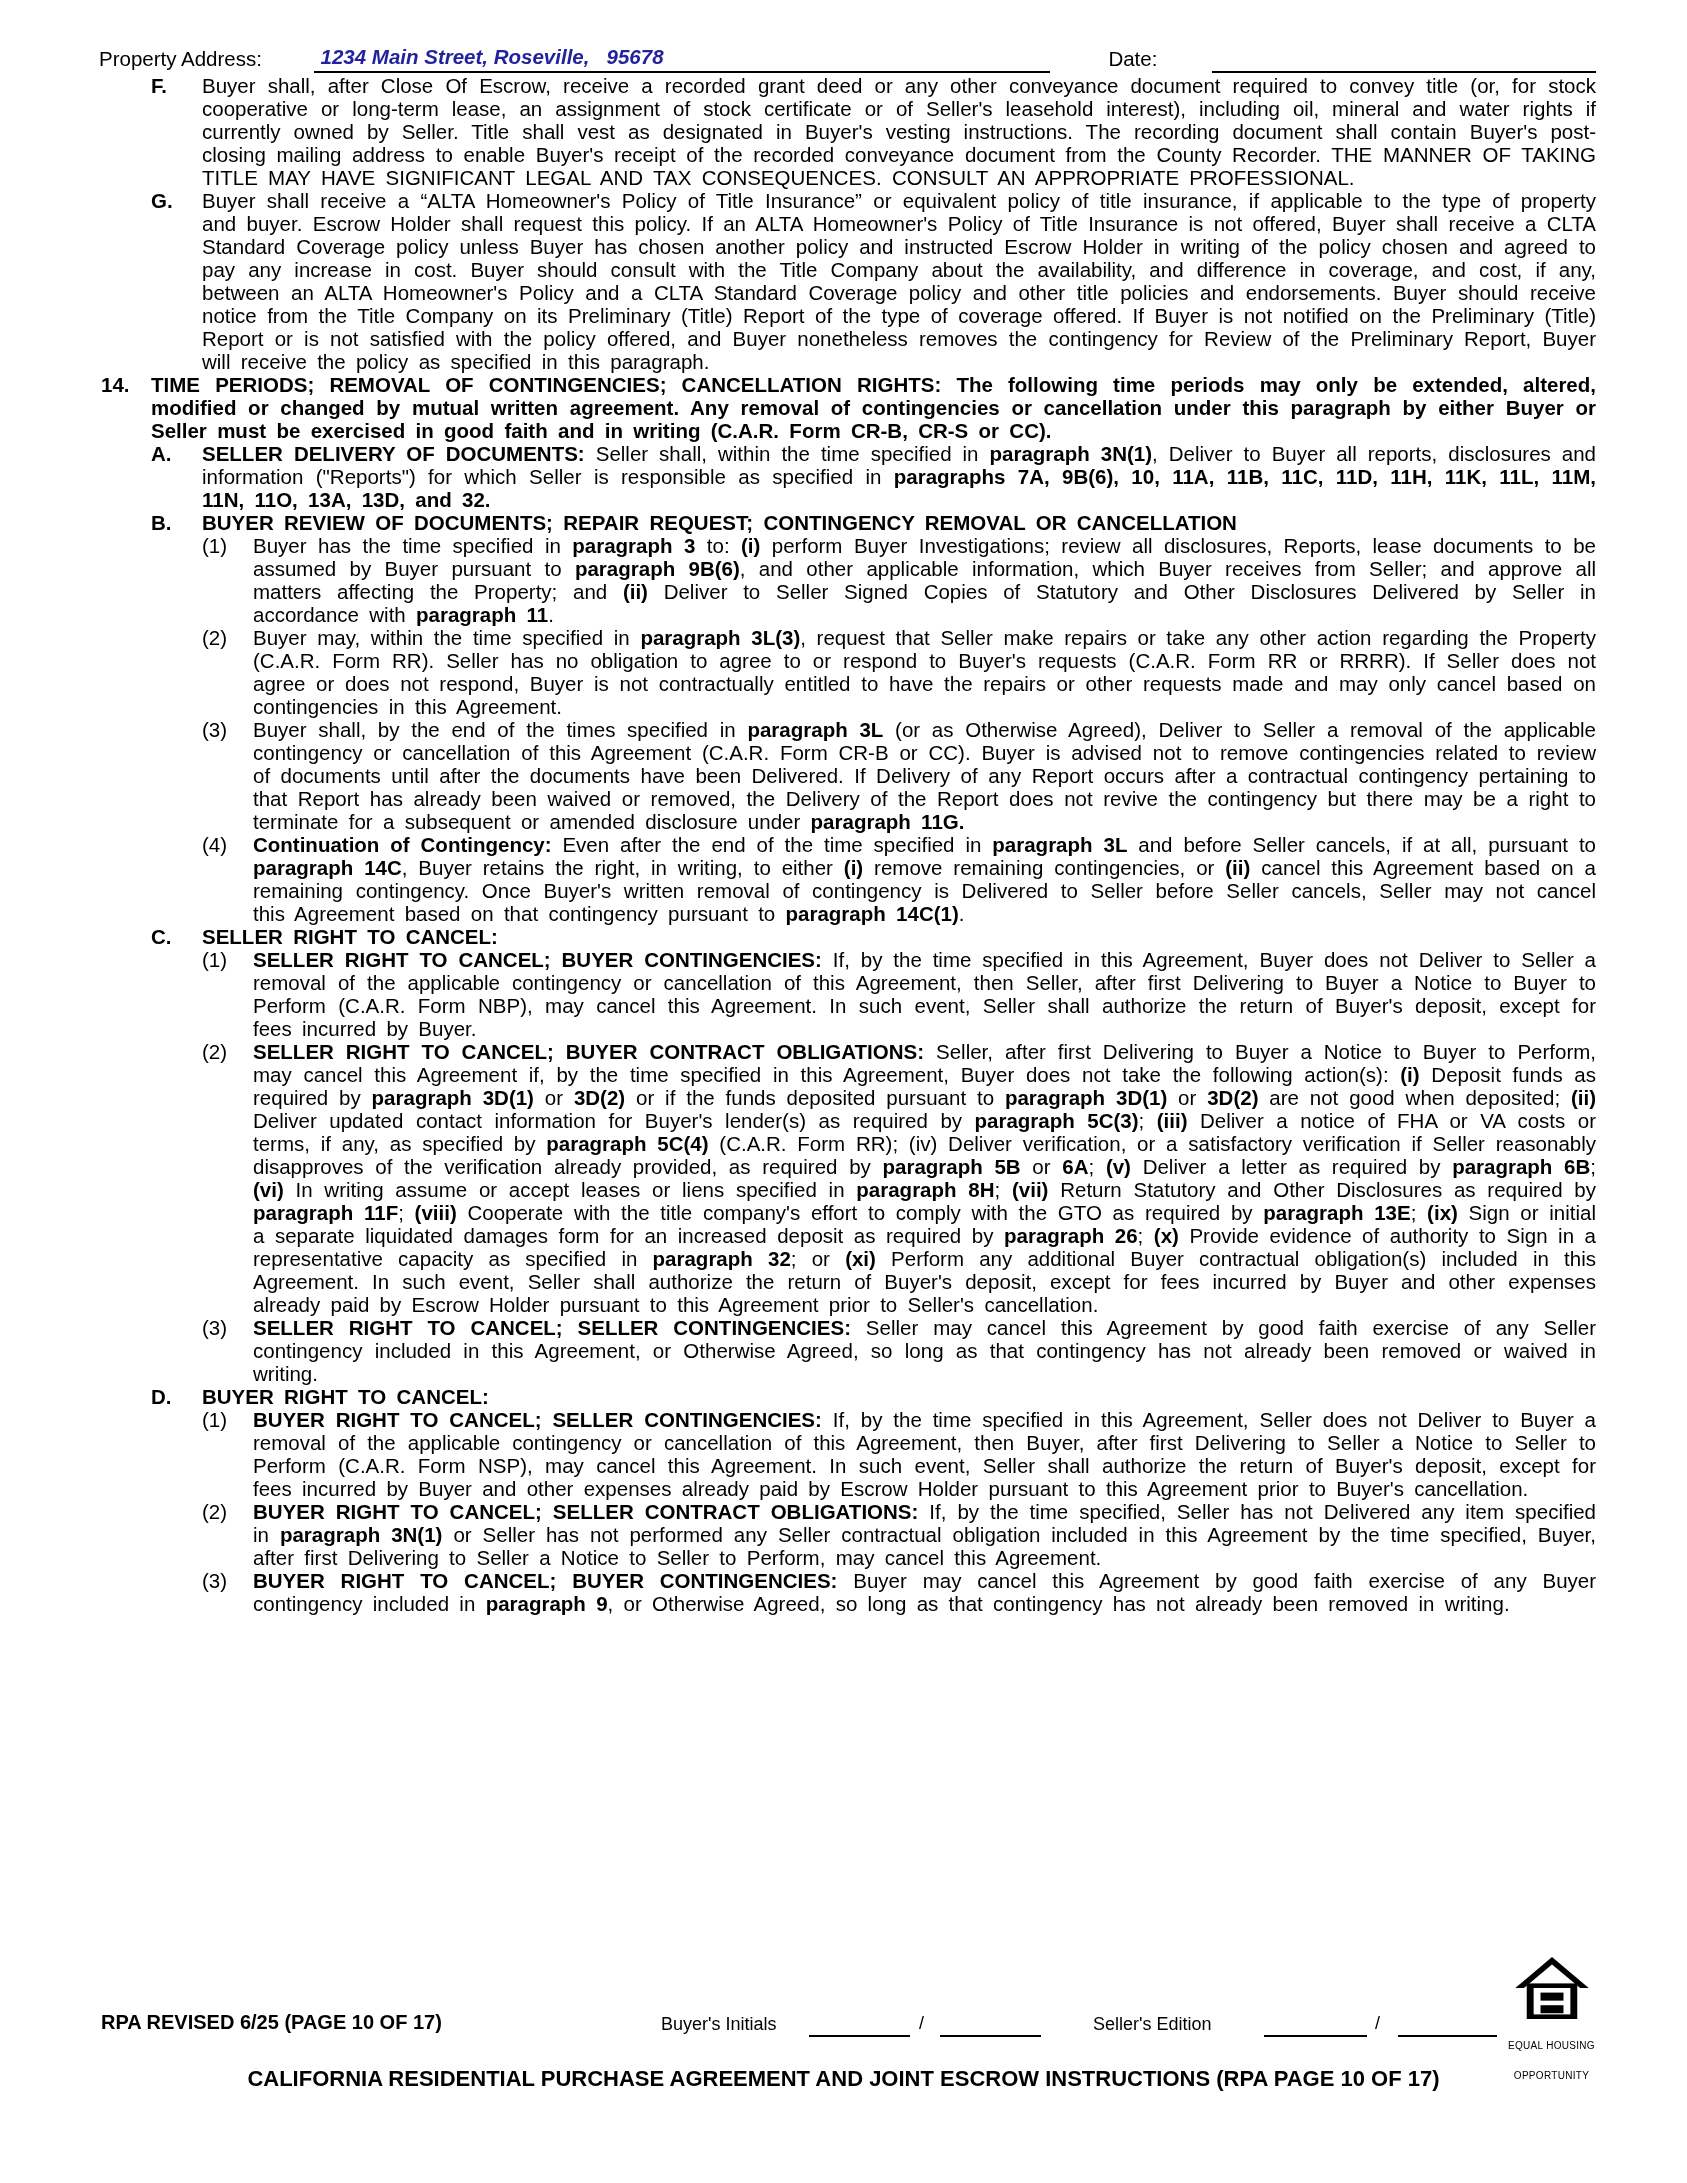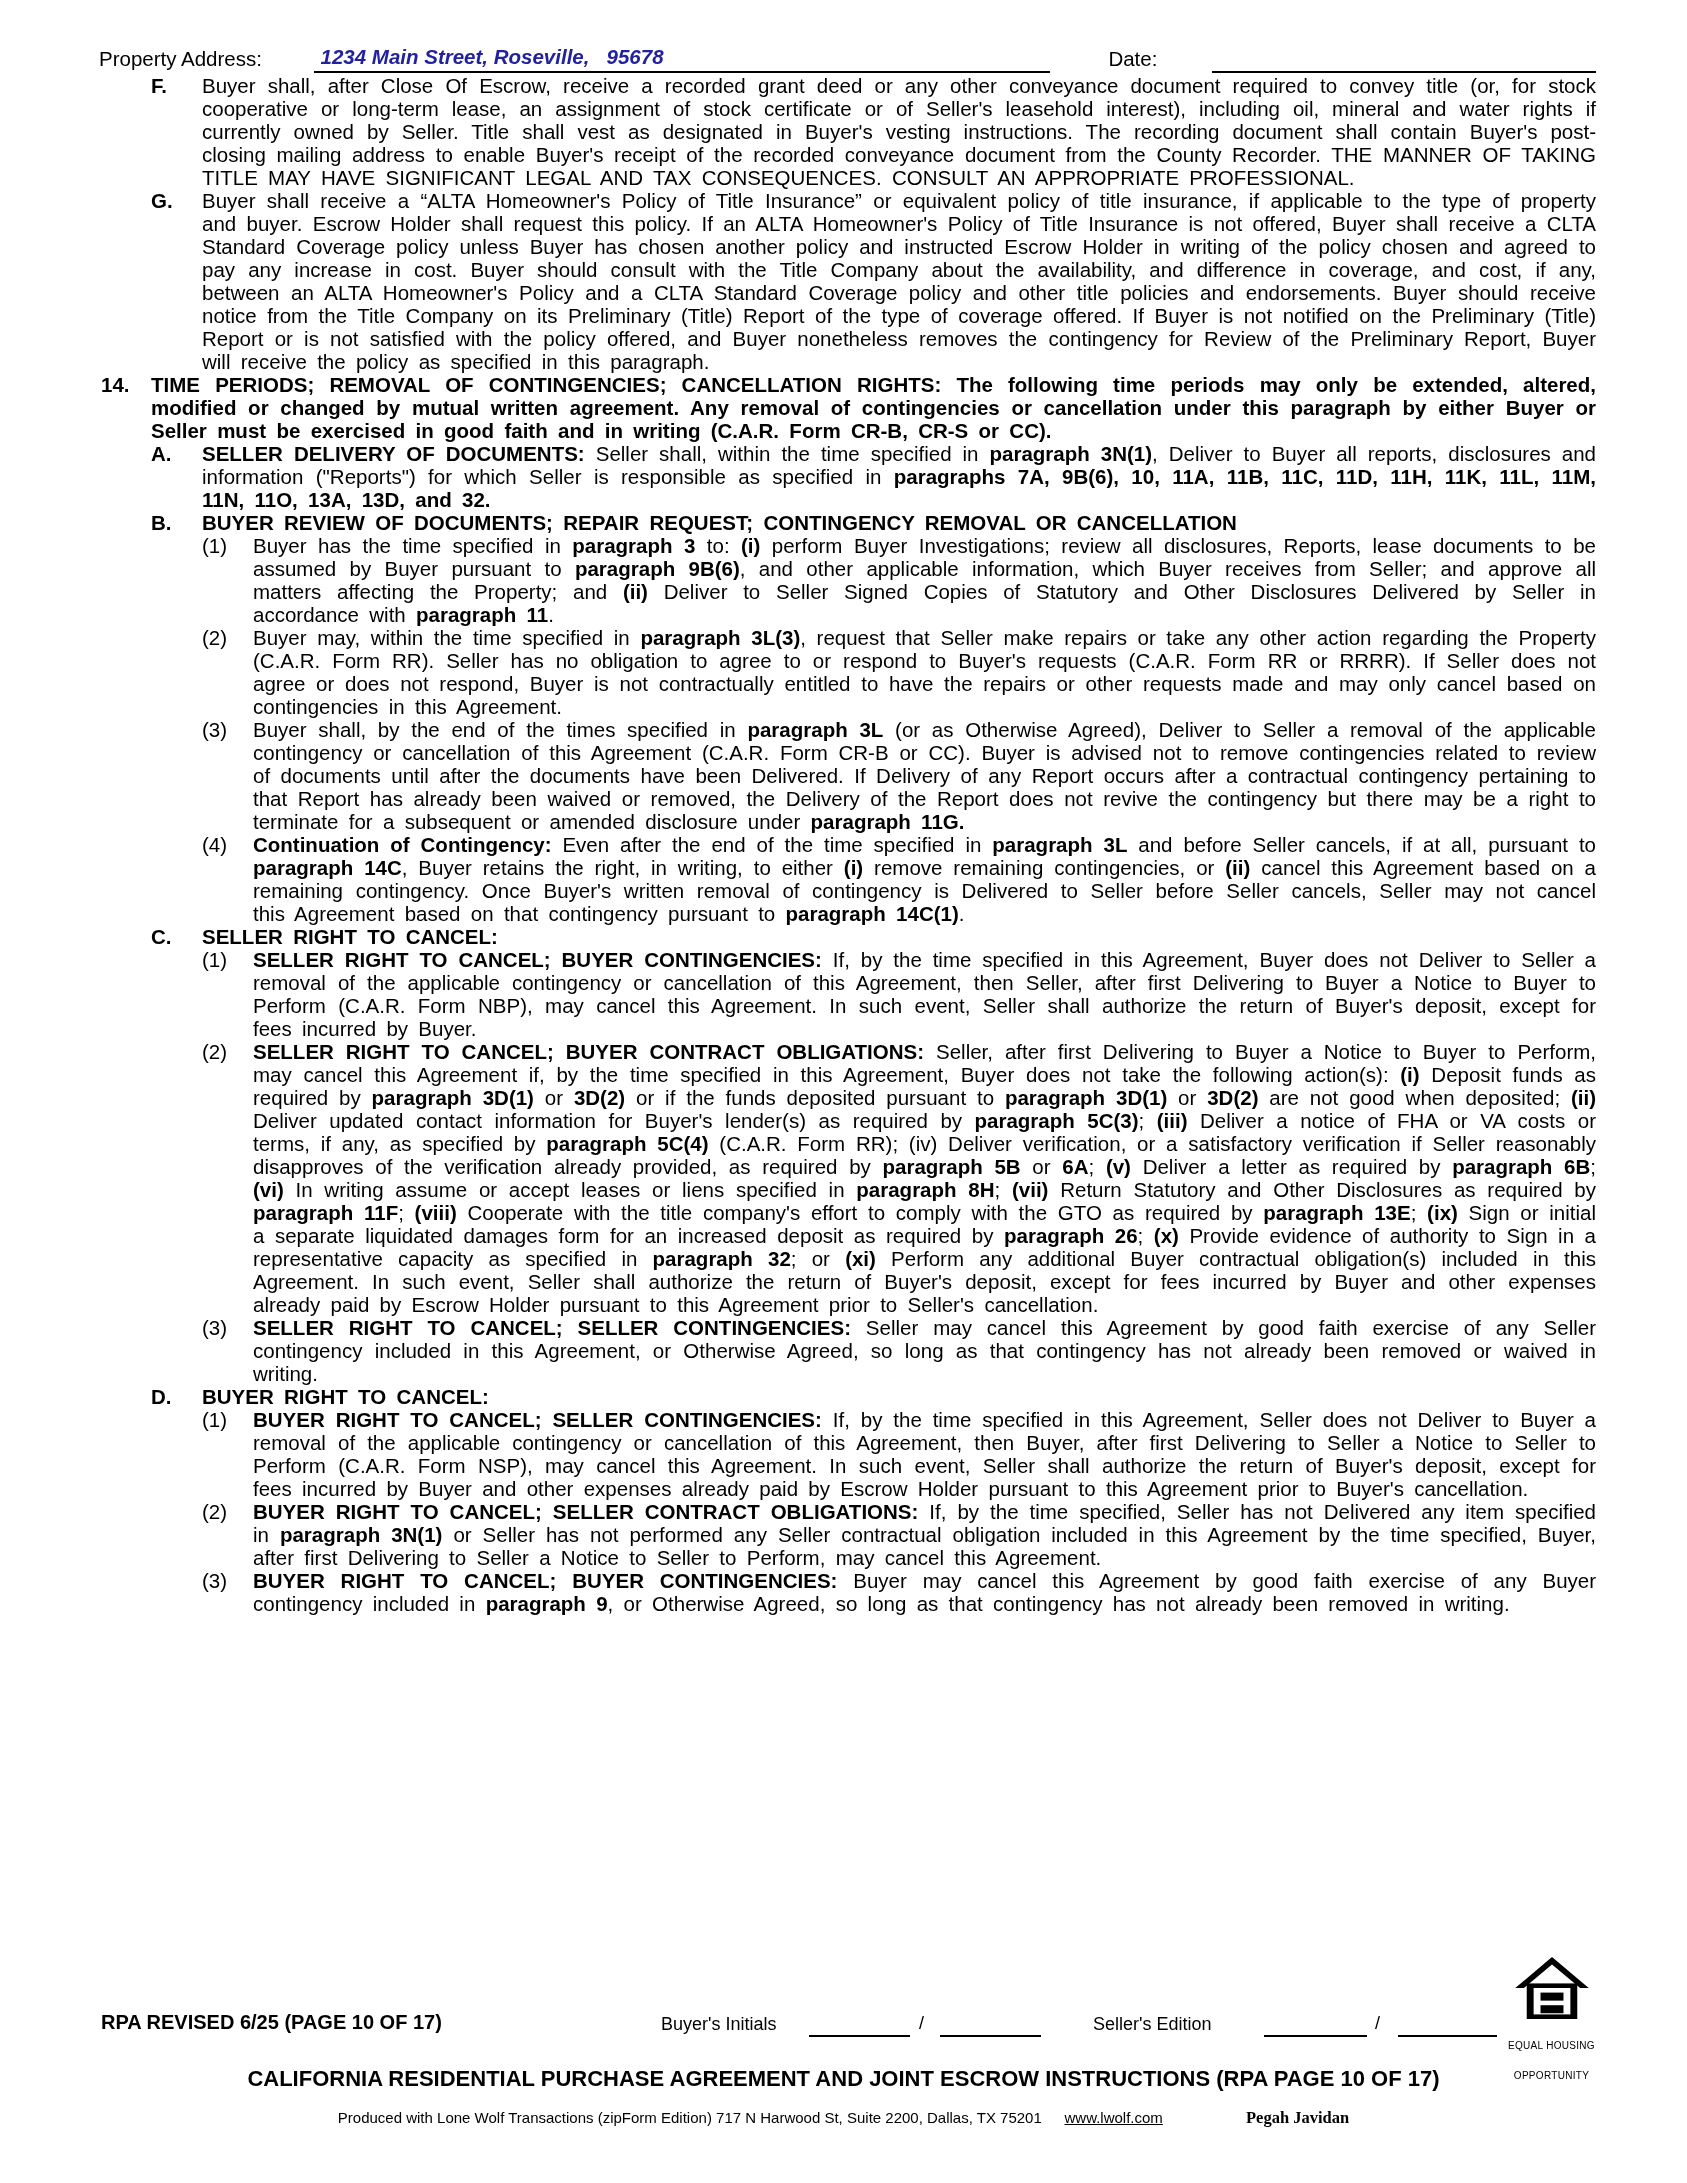--- a/index.html
+++ b/index.html
@@ -165,20 +165,15 @@
       <rect x="10" y="23" width="44" height="31" fill="#000"></rect>
       <rect x="16" y="27" width="32" height="23" fill="#fff"></rect>
       <rect x="22" y="31" width="20" height="7" fill="#000"></rect>
       <rect x="22" y="42" width="20" height="7" fill="#000"></rect>
     </svg>
     <div class="eho-caption">EQUAL HOUSING</div>
     <div class="eho-caption">OPPORTUNITY</div>
   </div>
 
   <div class="form-title">CALIFORNIA RESIDENTIAL PURCHASE AGREEMENT AND JOINT ESCROW INSTRUCTIONS (RPA PAGE 10 OF 17)</div>
-  <div class="produced">
-    <span>Produced with Lone Wolf Transactions (zipForm Edition) 717 N Harwood St, Suite 2200, Dallas, TX  75201</span>
-    <span class="link">www.lwolf.com</span>
-    <span class="agent">Pegah Javidan</span>
-  </div>
 
 </div>
 
 
 </body></html>

